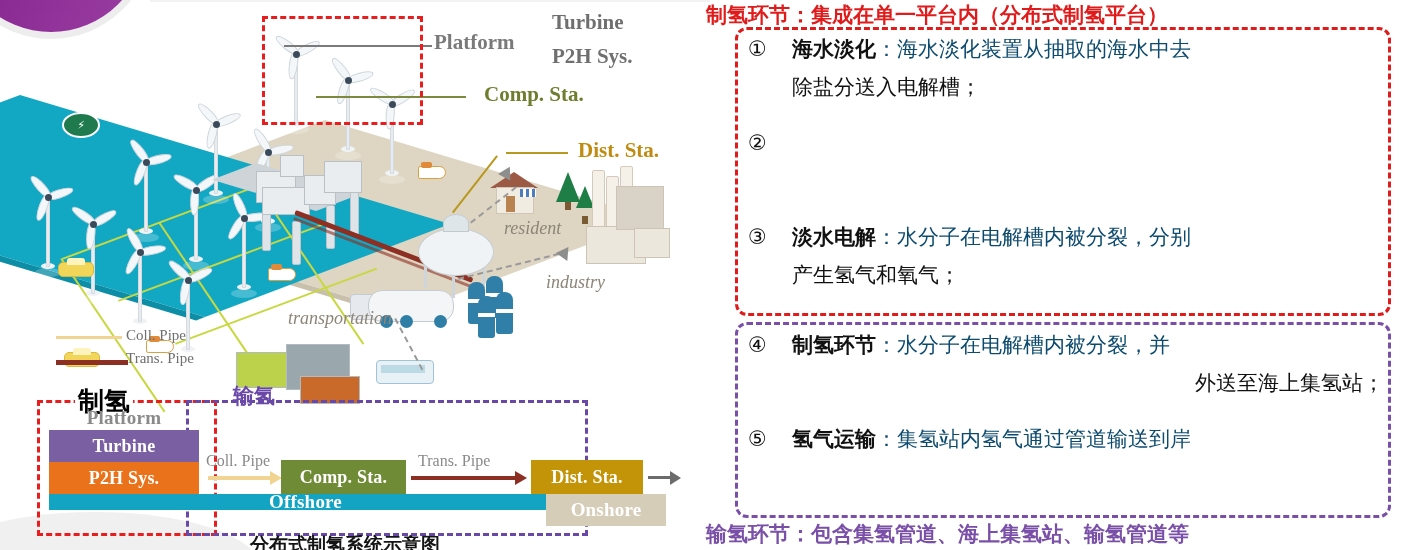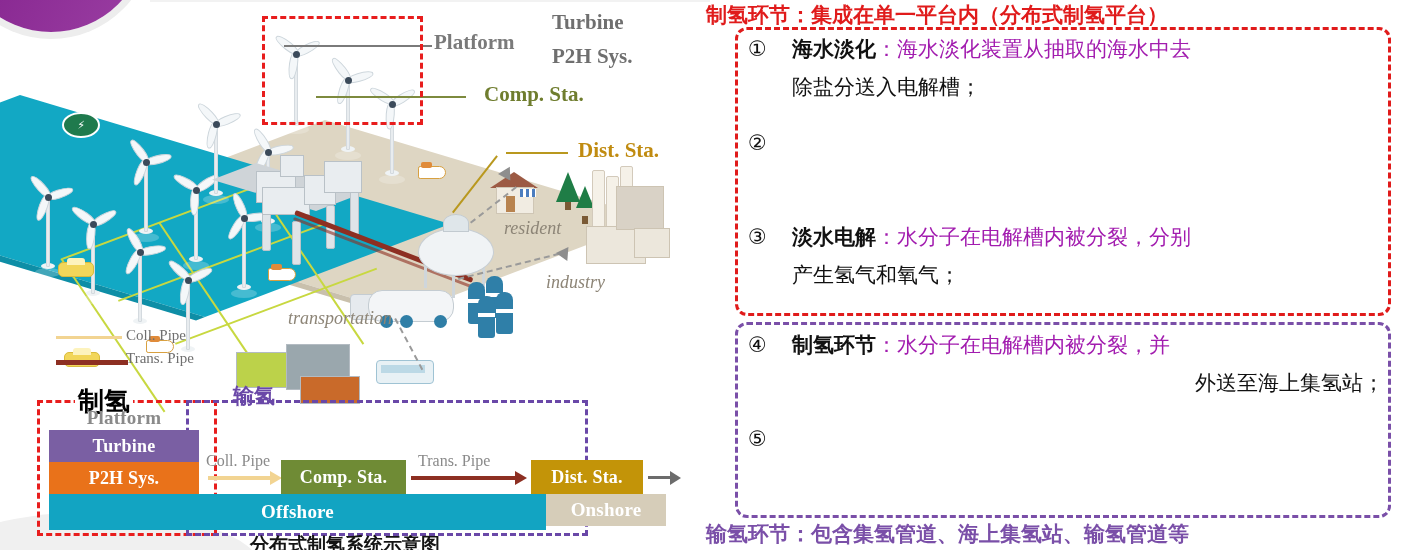--- a/index.html
+++ b/index.html
@@ -134,21 +134,21 @@
     font-size:15px;color:#6f6f6f;white-space:nowrap;}
 
   
   #flow{position:absolute;left:0;top:398px;width:690px;height:152px;}
   .fbox{position:absolute;display:flex;align-items:center;justify-content:center;
     font-family:"Liberation Serif","DejaVu Serif",serif;font-weight:bold;color:#fff;
     font-size:18px;letter-spacing:.2px;white-space:nowrap;}
   #f-platform{left:49px;top:8px;width:150px;height:24px;color:#8a8a8a;background:transparent;font-size:19px;}
   #f-turbine{left:49px;top:32px;width:150px;height:32px;background:#7a5fa3;}
   #f-p2h{left:49px;top:64px;width:150px;height:32px;background:#e9721a;}
-  #f-offshore{left:49px;top:96px;width:497px;height:36px;background:#12a4c2;font-size:19px;}
+  #f-offshore{left:49px;top:96px;width:497px;height:16px;background:#12a4c2;font-size:19px;padding-left:8px;}
   #f-onshore{left:546px;top:96px;width:120px;height:32px;background:#d6cdb9;font-size:19px;}
   #f-comp{left:281px;top:62px;width:125px;height:34px;background:#6f8b35;}
   #f-dist{left:531px;top:62px;width:112px;height:34px;background:#c39408;}
   .fpipe-label{position:absolute;font-family:"Liberation Serif","DejaVu Serif",serif;
     font-size:16px;color:#8a8a8a;white-space:nowrap;}
   .fpipe{position:absolute;height:4px;}
   .fpipe-head{position:absolute;width:0;height:0;border-top:7px solid transparent;
     border-bottom:7px solid transparent;}
   #f-red-dash{position:absolute;left:37px;top:2px;width:174px;height:130px;border:3px dashed #e81d1d;}
   #f-pur-dash{position:absolute;left:186px;top:2px;width:396px;height:130px;border:3px dashed #6a48a8;}
@@ -164,21 +164,21 @@
   #r-title-top{position:absolute;left:16px;top:1px;font-size:21px;font-weight:bold;color:#e01b1b;white-space:nowrap;}
   #r-title-bottom{position:absolute;left:16px;top:520px;font-size:21px;font-weight:bold;color:#7a4fa8;white-space:nowrap;}
   #r-box-red{position:absolute;left:45px;top:27px;width:650px;height:283px;
     border:3px dashed #e01b1b;border-radius:12px;}
   #r-box-purple{position:absolute;left:45px;top:322px;width:650px;height:190px;
     border:3px dashed #7a4fa8;border-radius:12px;}
   .r-item{position:absolute;left:58px;width:636px;}
   .r-line{display:flex;align-items:flex-start;font-size:21px;color:#111;line-height:1.0;}
   .r-num{flex:0 0 44px;font-size:21px;color:#111;}
   .r-term{font-weight:bold;color:#111;}
-  .r-rest{color:#a21caf;}
+  .r-rest{color:#0c4a6e;}
   .r-cont{margin-left:44px;font-size:21px;color:#111;}
 </style>
 </head>
 <body>
 
 <div id="deco-topbar"></div>
 <div id="deco-circle"></div>
 <div id="deco-bottom"></div>
 
 <div id="left-panel">
@@ -474,17 +474,18 @@
     <div class="r-line">
       <span class="r-num">④</span>
       <span><span class="r-term">制氢环节</span><span class="r-rest">：水分子在电解槽内被分裂，并</span></span>
     </div>
     <div class="r-cont" style="margin-top:14px;text-align:right;">外送至海上集氢站；</div>
   </div>
 
   <div class="r-item" style="top:428px;">
     <div class="r-line">
       <span class="r-num">⑤</span>
+      <span><span class="r-term">氢气运输</span><span class="r-rest">：集氢站内氢气通过管道输送到岸</span></span>
     </div>
   </div>
 
   <div id="r-title-bottom">输氢环节：包含集氢管道、海上集氢站、输氢管道等</div>
 </div>
 
 </body></html>

